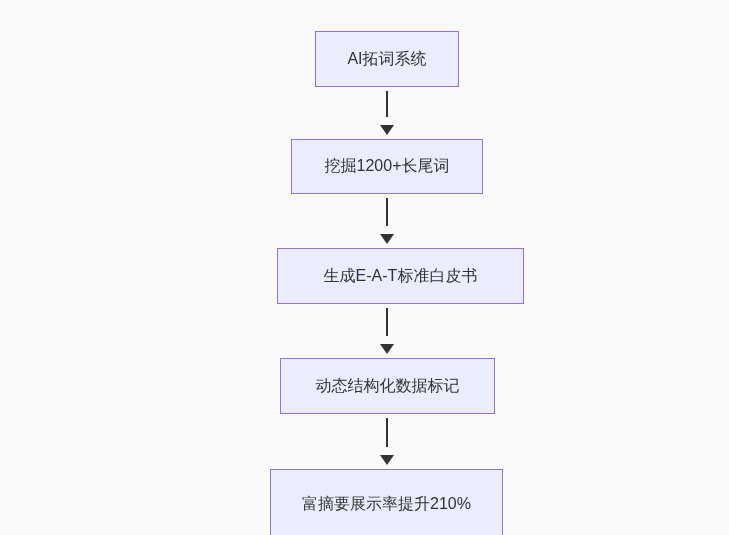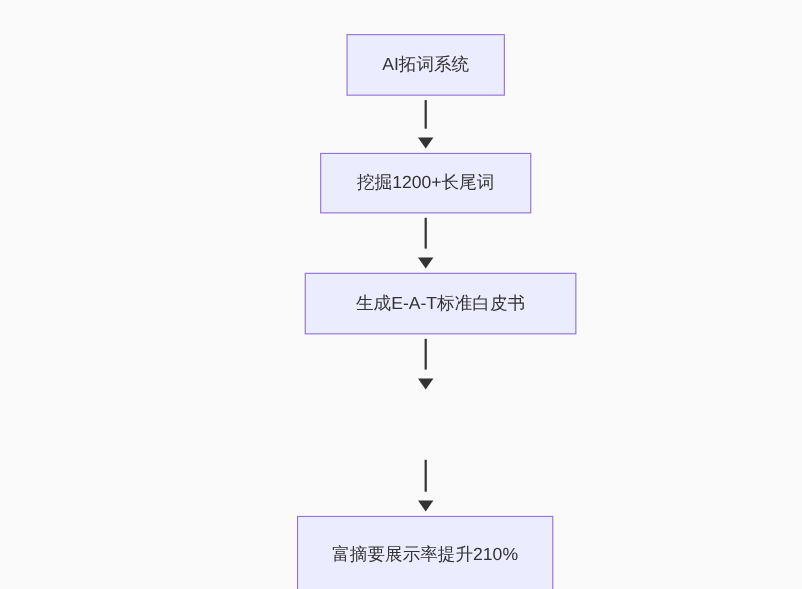--- a/index.html
+++ b/index.html
@@ -89,20 +89,23 @@
 
   <div class="node n3">
     <span>生成E-A-T标准白皮书</span>
   </div>
 
   <div class="edge e3">
     <div class="edge-line"></div>
     <div class="edge-head"></div>
   </div>
 
+  <div class="node n4">
+    <span>动态结构化数据标记</span>
+  </div>
 
   <div class="edge e4">
     <div class="edge-line"></div>
     <div class="edge-head"></div>
   </div>
 
   <div class="node n5">
     <span>富摘要展示率提升210%</span>
   </div>
 

